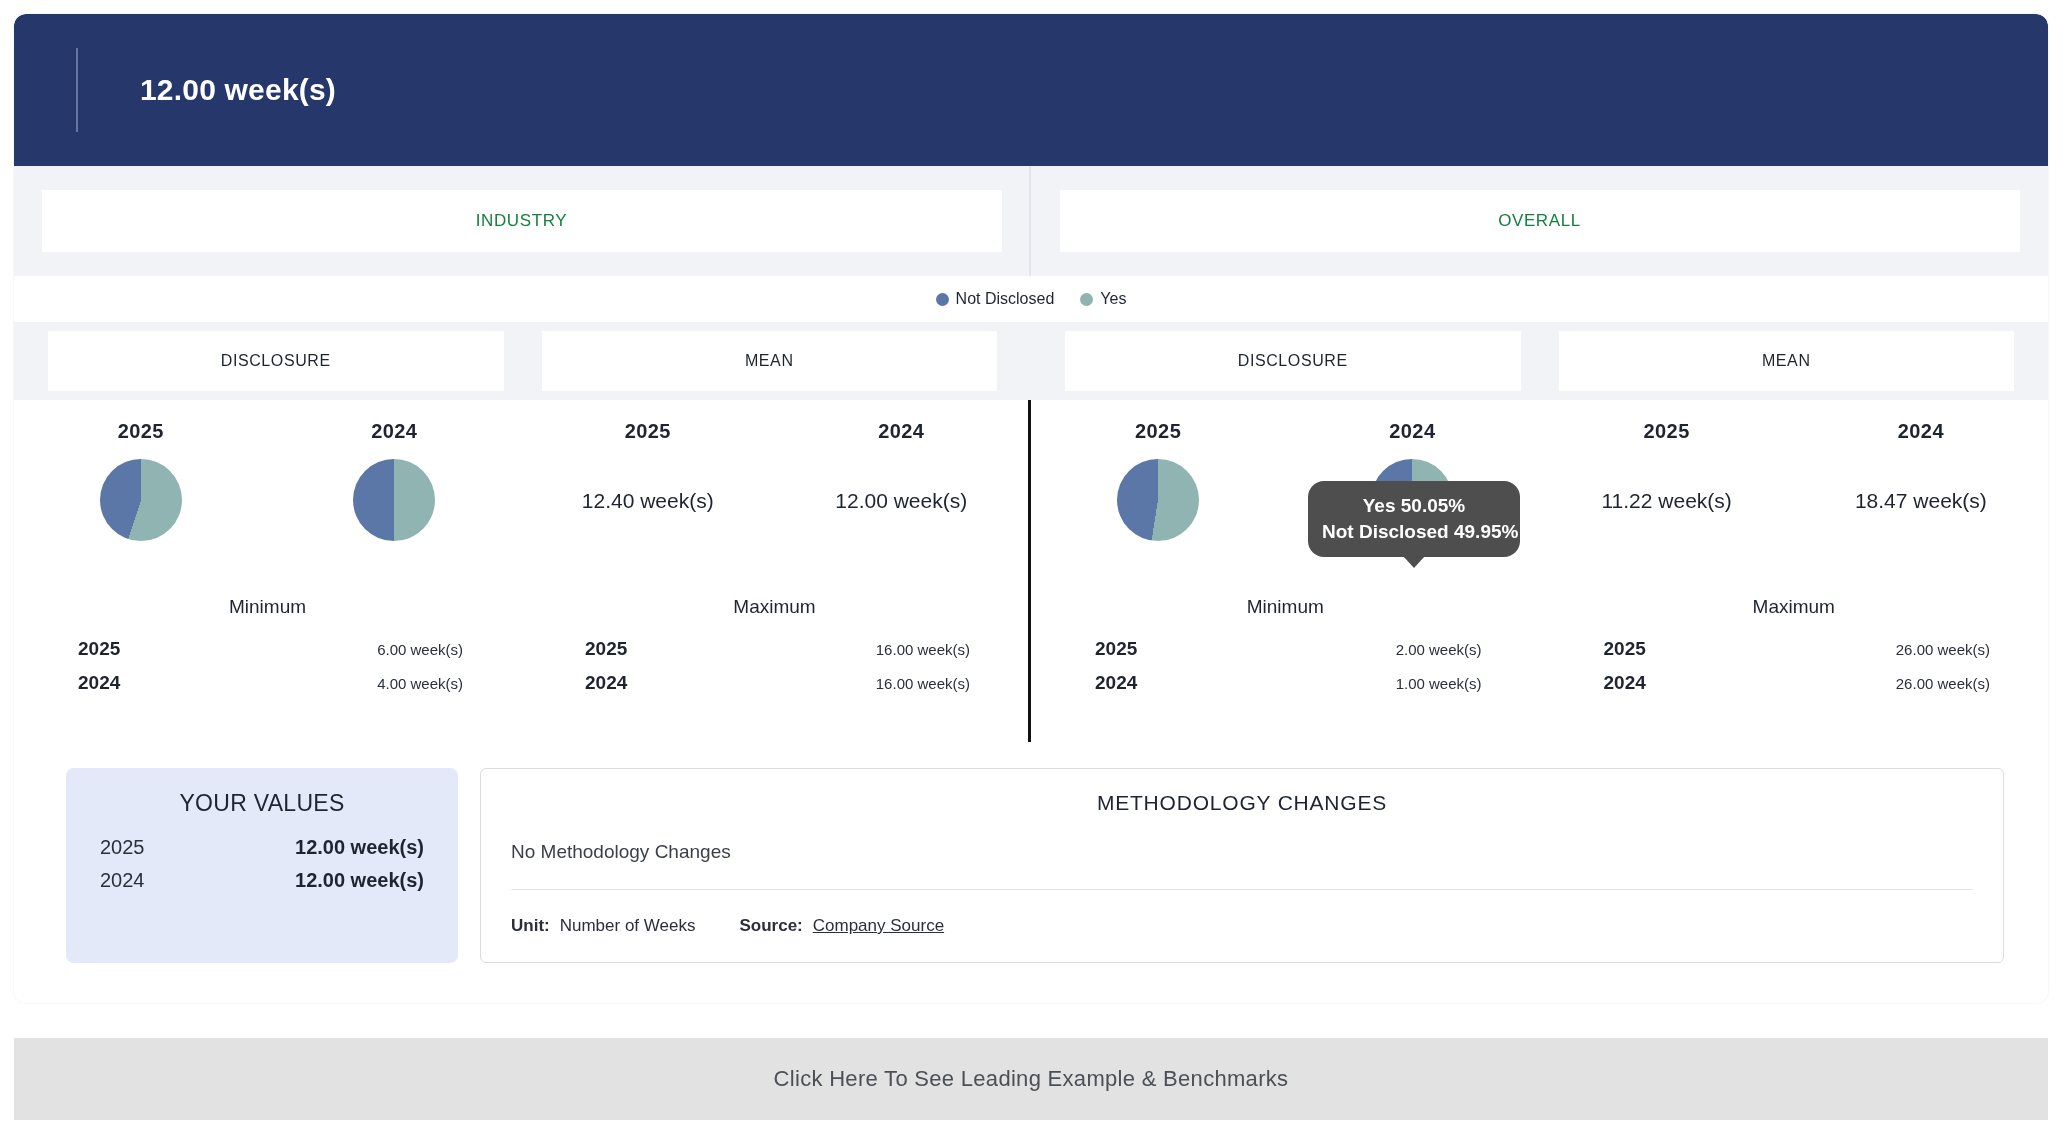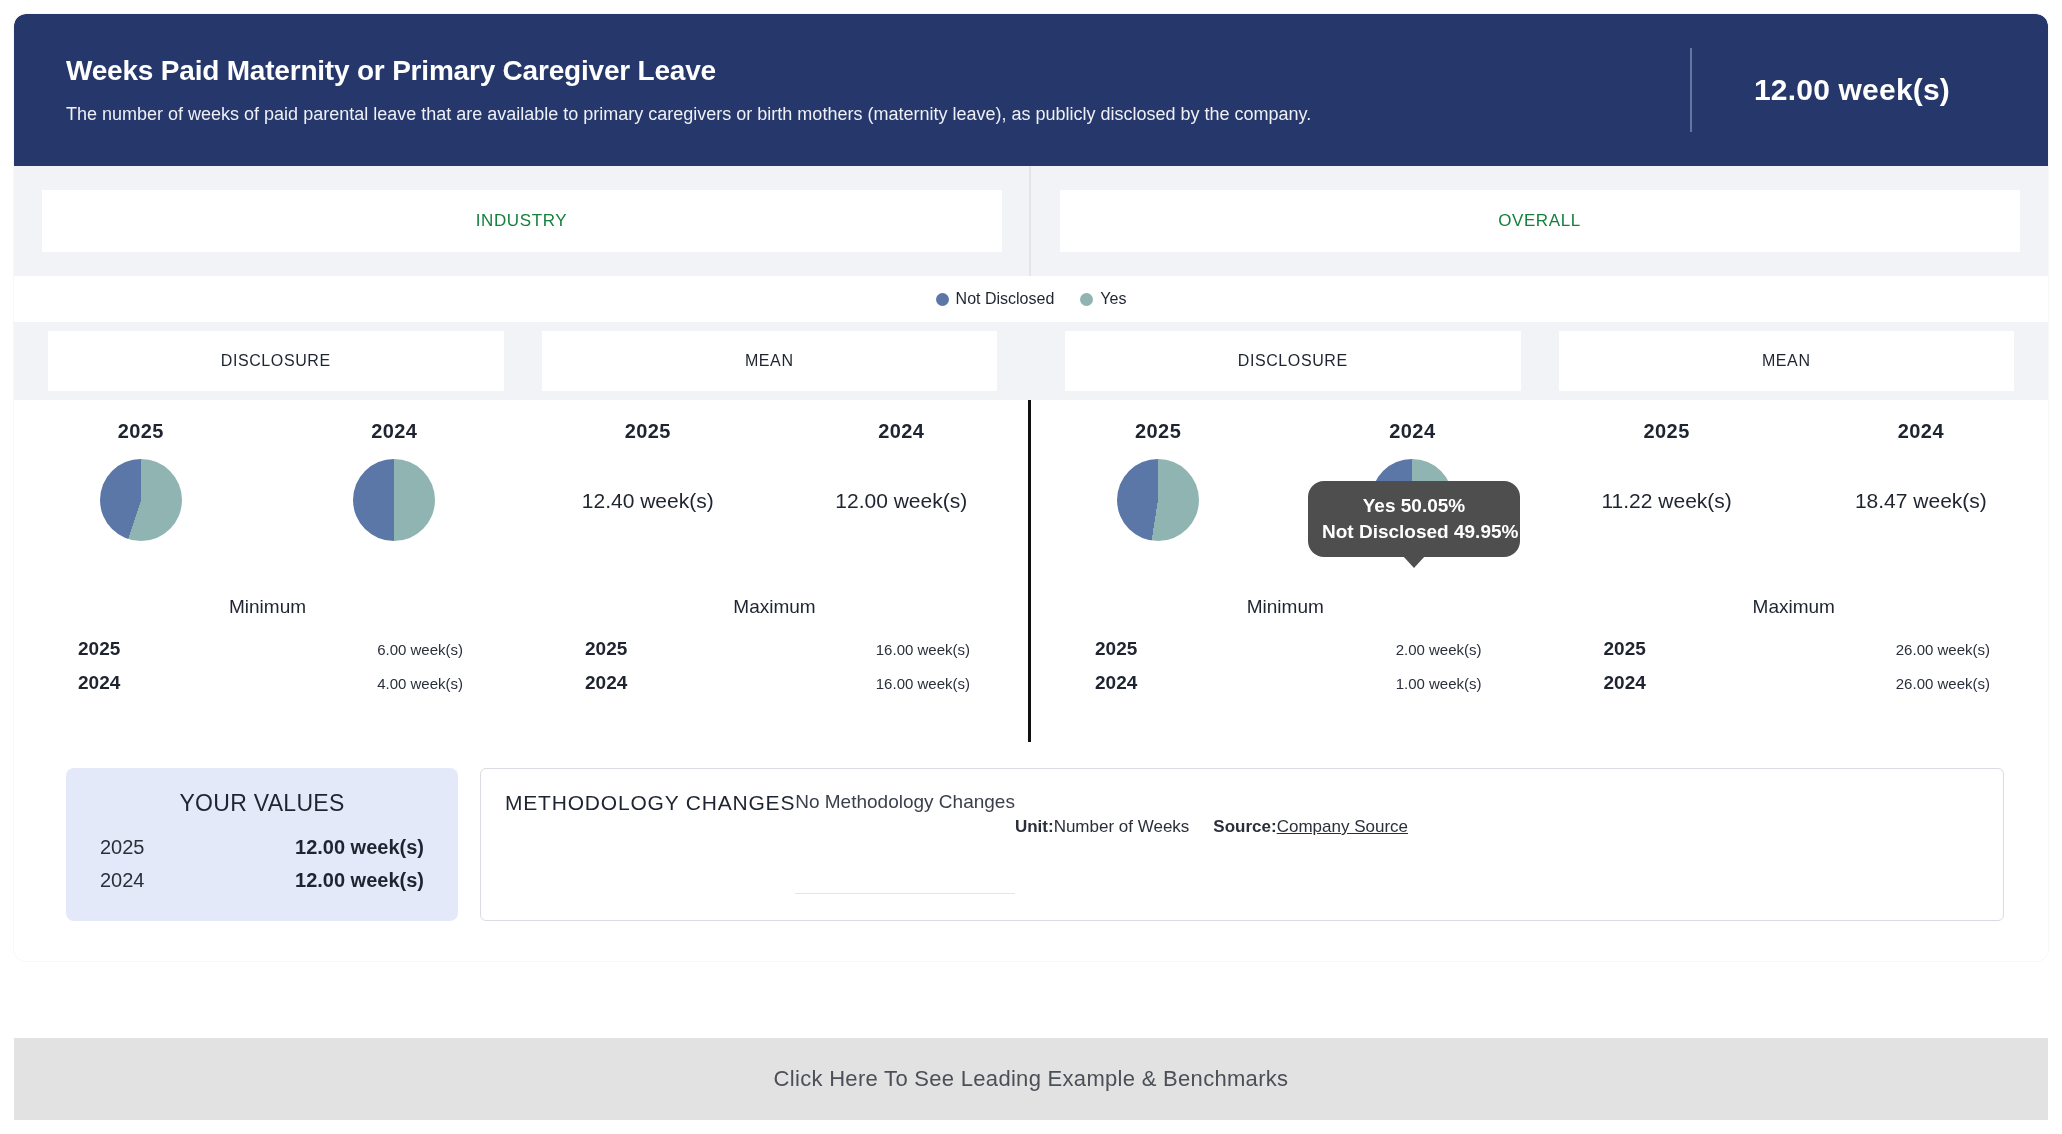--- a/index.html
+++ b/index.html
@@ -280,42 +280,44 @@
     align-items: baseline;
     padding: 5px 0;
   }
   .yv-year { font-size: 20px; color: #2a2f3a; font-weight: 400; }
   .yv-val { font-size: 20px; color: #1e2430; font-weight: 700; font-stretch: condensed; }
 
   .methodology {
     flex: 1 1 auto;
     border: 1px solid #d9dce3;
     border-radius: 6px;
-    padding: 22px 30px 26px 24px;
-    display: flex;
+    padding: 22px 30px 26px 30px;
+    display: flex;
+    flex-direction: column;
   }
   .meth-title {
     text-align: center;
     font-size: 21px;
     font-weight: 500;
     color: #1e2430;
     font-stretch: condensed;
     letter-spacing: 0.8px;
     margin-bottom: 26px;
   }
   .meth-body {
     font-size: 19px;
     color: #3a3f4a;
     font-weight: 400;
     padding-bottom: 26px;
     border-bottom: 1px solid #e2e5ec;
   }
   .meth-foot {
     display: flex;
     align-items: baseline;
+    gap: 10px;
     padding-top: 26px;
     font-size: 17px;
     color: #2a2f3a;
   }
   .meth-foot b { font-weight: 700; font-stretch: condensed; }
   .meth-foot .sep { width: 24px; display: inline-block; }
   .meth-link {
     color: #2a2f3a;
     text-decoration: underline;
     cursor: pointer;
@@ -373,24 +375,20 @@
     border-top: 12px solid #4e4e4e;
   }
 </style>
 </head>
 <body>
 
 <div class="page">
   <div class="card">
 
     <div class="header">
-      <div class="header-left">
-        <div class="header-title">Weeks Paid Maternity or Primary Caregiver Leave</div>
-        <div class="header-sub">The number of weeks of paid parental leave that are available to primary caregivers or birth mothers (maternity leave), as publicly disclosed by the company.</div>
-      </div>
       <div class="header-divider"></div>
       <div class="header-right">
         <div class="header-value">12.00 week(s)</div>
       </div>
     </div>
 
     <div class="toptabs">
       <div class="toptab-group left">
         <div class="toptab">INDUSTRY</div>
       </div>

